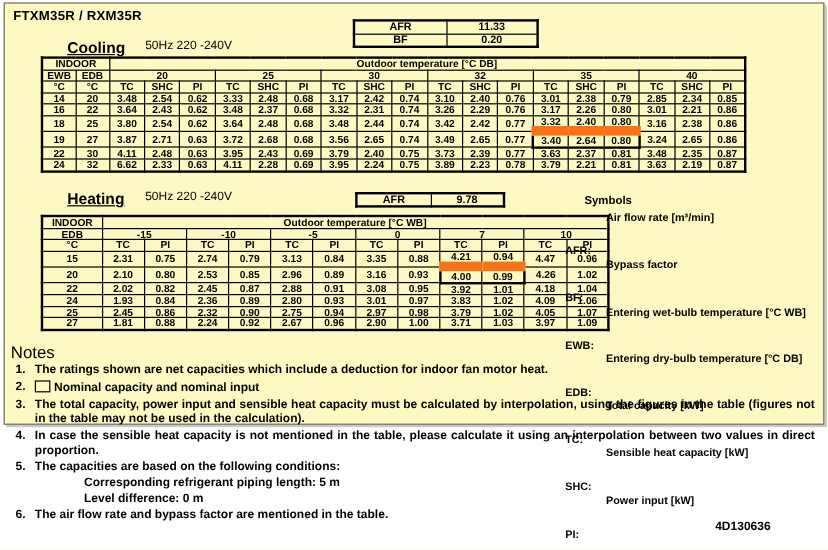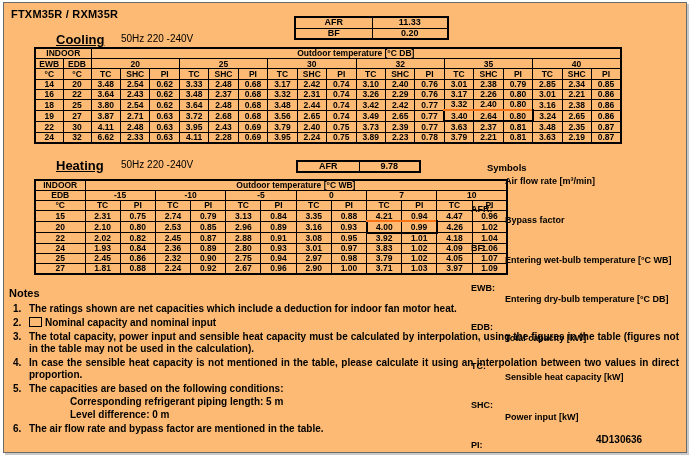--- a/index.html
+++ b/index.html
@@ -1,45 +1,45 @@
 <!DOCTYPE html>
 <html><head>
 <meta charset="utf-8">
 <style>
   * { margin:0; padding:0; box-sizing:border-box; }
   html,body { width:690px; height:458px; background:#fff; overflow:hidden;
     font-family:"Liberation Sans", sans-serif; color:#000; }
-  .page { position:absolute; left:3px; top:2px; width:684px; height:451px;
-    background:#fdba74; border:1px solid #6a6a6a; box-shadow:2px 2px 0 #c9c9c9;
+  .page { position:absolute; left:3px; top:2px; width:684px; height:352px;
+    background:#fef9c3; border:1px solid #6a6a6a; box-shadow:2px 2px 0 #c9c9c9;
     font-weight:bold; }
   .abs { position:absolute; }
   .title { font-size:11px; font-weight:bold; letter-spacing:0.2px; }
   .section-label { font-size:13px; font-weight:bold;text-decoration:underline; }
   .power-spec { font-size:10px; font-weight:normal; }
 
   table { border-collapse:collapse; table-layout:fixed; position:absolute; }
   table.spec { border:2px solid #000; }
   table.mini { border:2px solid #000; }
   th, td { border:1px solid #000; font-size:8.5px; font-weight:bold;
     text-align:center; vertical-align:middle; padding:0; line-height:1;
     overflow:hidden; white-space:nowrap; }
   .mini th, .mini td { font-size:9px; height:11px; }
 
-  td.nom { border-top:2px solid #f97316; border-bottom:2px solid #000; }
+  td.nom { border-top:8px solid #f97316; border-bottom:2px solid #000; }
   td.nom-l { border-left:2px solid #000; }
   td.nom-r { border-right:2px solid #000; }
 
   .symbols { font-size:9px; }
   .symbols .sym-title { font-size:9.5px; font-weight:bold; margin-left:16px; margin-bottom:3px; }
   .sym-row { display:flex; line-height:11.3px; }
   .sym-abbr { width:34px; flex:0 0 34px;margin-top:28px; }
   .sym-desc { flex:1; }
 
   .notes { font-size:10px; line-height:12px; }
-  .notes .notes-title { font-size:11px; margin-bottom:4px; font-weight:bold; }
+  .notes .notes-title { font-size:14px; margin-bottom:4px; font-weight:normal; }
   .note { display:flex; margin-bottom:2px; }
   .note-num { width:20px; flex:0 0 20px; text-align:left; padding-left:4px; }
   .note-body { flex:1; text-align:justify; padding-right:6px; }
   .note-extra { margin-top:1px;margin-left:41px; }
   .nominal-box { display:inline-block; width:13px; height:10px;
     border:1.5px solid #000; margin-right:3px; vertical-align:-1px; }
 
   .docnum { font-size:10px; font-weight:bold; }
 </style>
 </head>

